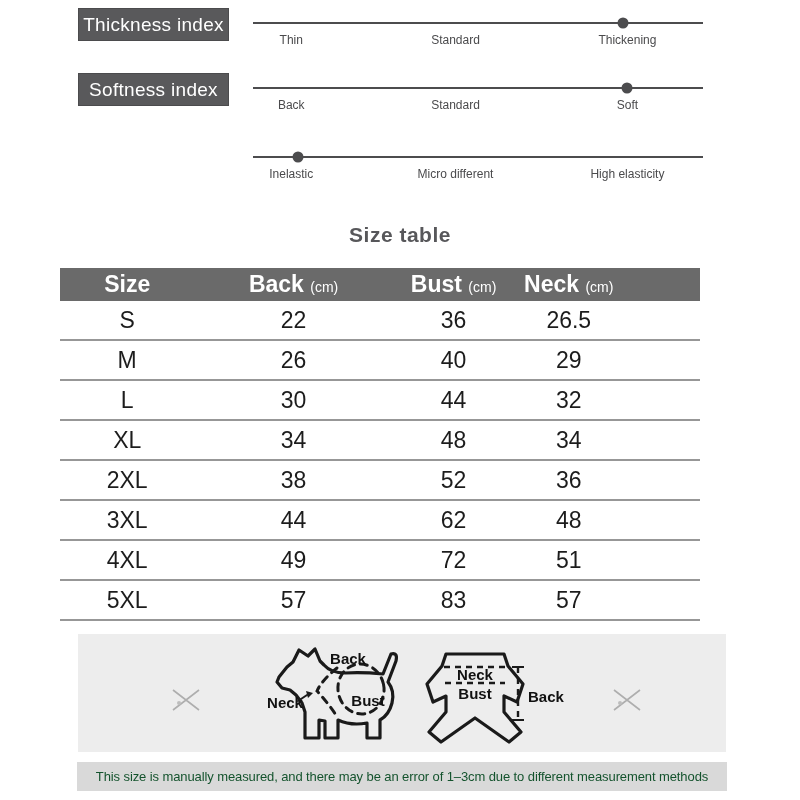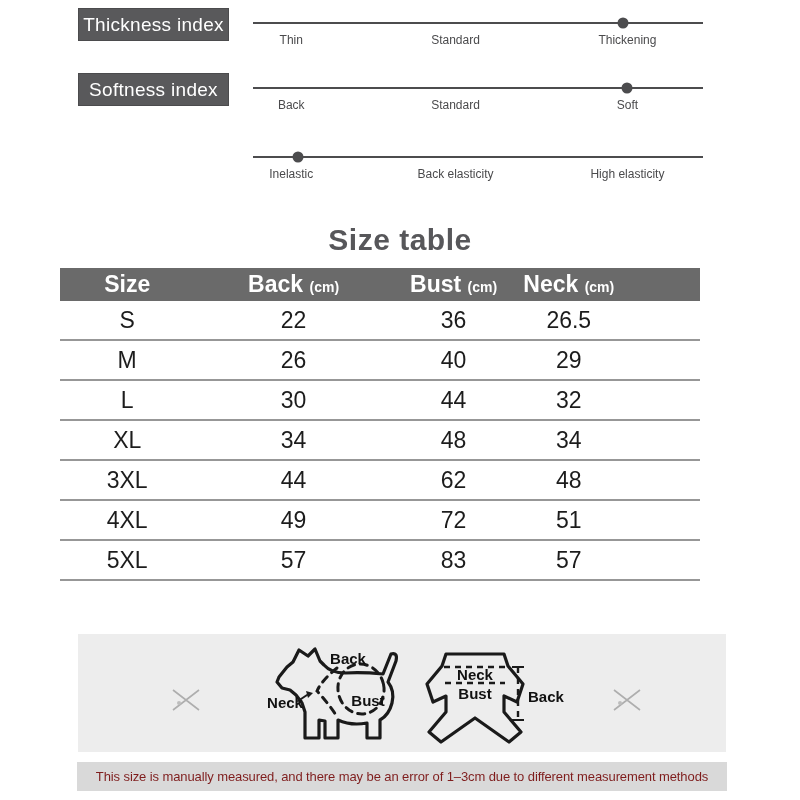--- a/index.html
+++ b/index.html
@@ -16,46 +16,46 @@
   .slider{position:absolute;left:253px;top:0;width:450px;height:64px;}
   .slider-line{position:absolute;left:0;top:16px;width:100%;height:2px;background:#4c4c4e;}
   .slider-dot{position:absolute;top:17px;width:11px;height:11px;border-radius:50%;
       background:#4c4c4e;transform:translate(-50%,-50%);}
   .tick{position:absolute;top:27px;transform:translateX(-50%);
       font-size:12px;color:#4a4a4c;white-space:nowrap;}
   .t0{left:8.5%;} .t1{left:45%;} .t2{left:83.2%;}
 
   
   .size-title{position:absolute;top:223px;left:0;width:100%;margin:0;
-      text-align:center;font-size:30px;font-weight:bold;color:#57575a;
+      text-align:center;font-size:21px;font-weight:bold;color:#57575a;
       letter-spacing:.5px;}
 
   
   .size-table{position:absolute;left:60px;top:268px;width:640px;
       border-collapse:collapse;table-layout:fixed;}
   .size-table thead th{background:#6a6a6a;color:#fff;height:33px;
       font-size:23px;font-weight:600;text-align:center;padding:0;}
-  .size-table .unit{font-size:14px;font-weight:700;}
+  .size-table .unit{font-size:14px;font-weight:400;}
   .size-table tbody td{height:38px;text-align:center;font-size:23px;
       color:#1c1c1c;border-bottom:2px solid #979797;padding:0;font-weight:400;}
 
   
   .panel{position:absolute;left:78px;top:634px;width:648px;height:118px;background:#ededed;}
   .panel svg{display:block;}
   .ink{stroke:#1a1a1a;fill:none;stroke-width:3.2;stroke-linejoin:round;stroke-linecap:round;}
   .dash{stroke:#1a1a1a;fill:none;stroke-width:3;stroke-dasharray:7 6;stroke-linecap:round;}
   .dash-thin{stroke:#1a1a1a;fill:none;stroke-width:2.4;stroke-dasharray:6 5;}
   .dlabel{font-family:"Liberation Sans",sans-serif;font-size:15px;font-weight:bold;fill:#111;}
   .cross{stroke:#aeaeae;stroke-width:1.6;fill:none;}
   .cross-dot{fill:#bdbdbd;}
 
   
   .note{position:absolute;left:77px;top:762px;width:650px;height:29px;
       background:#d9d9d9;display:flex;align-items:center;justify-content:center;
-      font-size:13px;color:#7f1d1d;white-space:nowrap;letter-spacing:-.1px;}
+      font-size:13px;color:#14532d;white-space:nowrap;letter-spacing:-.1px;}
 </style>
 </head>
 <body>
 
 <div class="canvas">
 
   <div class="index-row r0">
     <div class="index-label-box">Thickness index</div>
     <div class="slider">
       <div class="slider-line"></div>
@@ -75,21 +75,21 @@
       <span class="tick t1">Standard</span>
       <span class="tick t2">Soft</span>
     </div>
   </div>
 
   <div class="index-row r2">
     <div class="slider">
       <div class="slider-line"></div>
       <div class="slider-dot" style="left:10%"></div>
       <span class="tick t0">Inelastic</span>
-      <span class="tick t1">Back elasticity</span>
+      <span class="tick t1">Micro different</span>
       <span class="tick t2">High elasticity</span>
     </div>
   </div>
 
   <h2 class="size-title">Size table</h2>
 
   <table class="size-table">
     <colgroup>
       <col style="width:21%">
         <col style="width:31%">
@@ -137,20 +137,27 @@
         <td>30</td>
         <td>44</td>
         <td>32</td>
           <td></td>
       </tr>
       <tr>
         <td>XL</td>
         <td>34</td>
         <td>48</td>
         <td>34</td>
+          <td></td>
+      </tr>
+      <tr>
+        <td>2XL</td>
+        <td>38</td>
+        <td>52</td>
+        <td>36</td>
           <td></td>
       </tr>
       <tr>
         <td>3XL</td>
         <td>44</td>
         <td>62</td>
         <td>48</td>
           <td></td>
       </tr>
       <tr>

